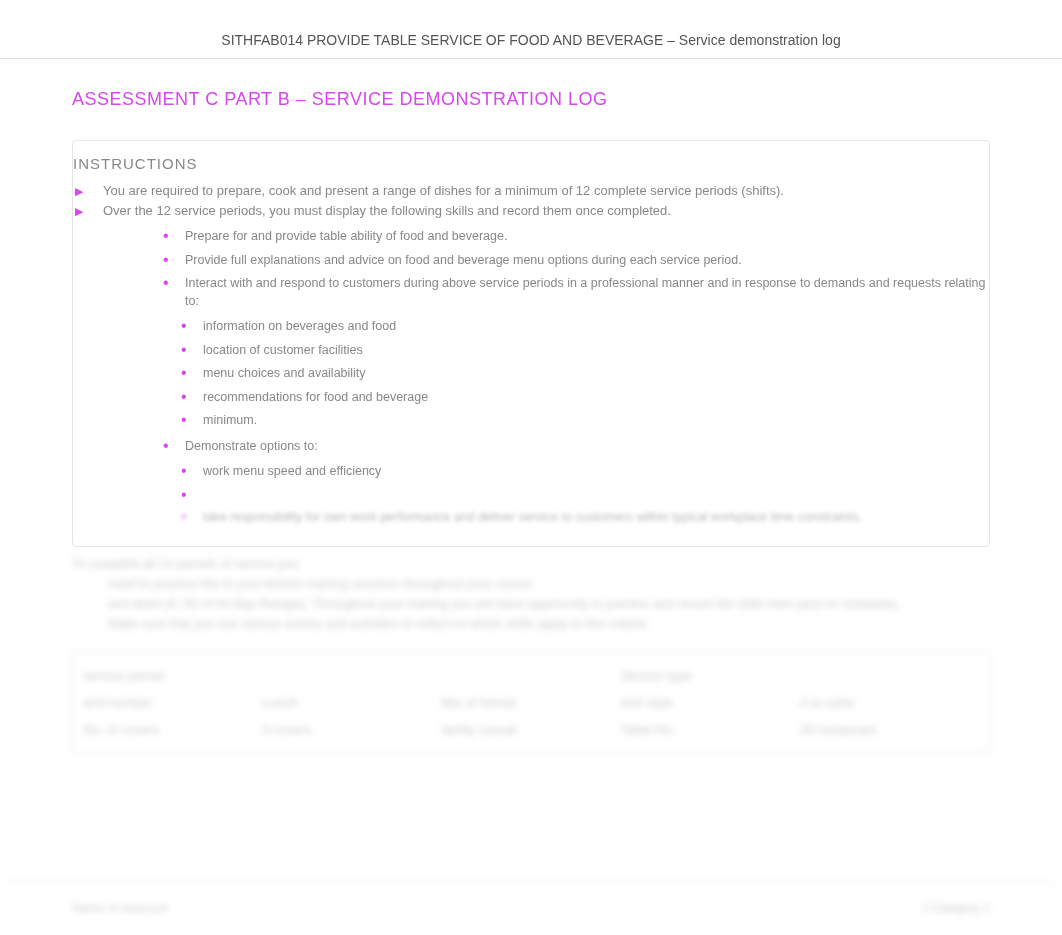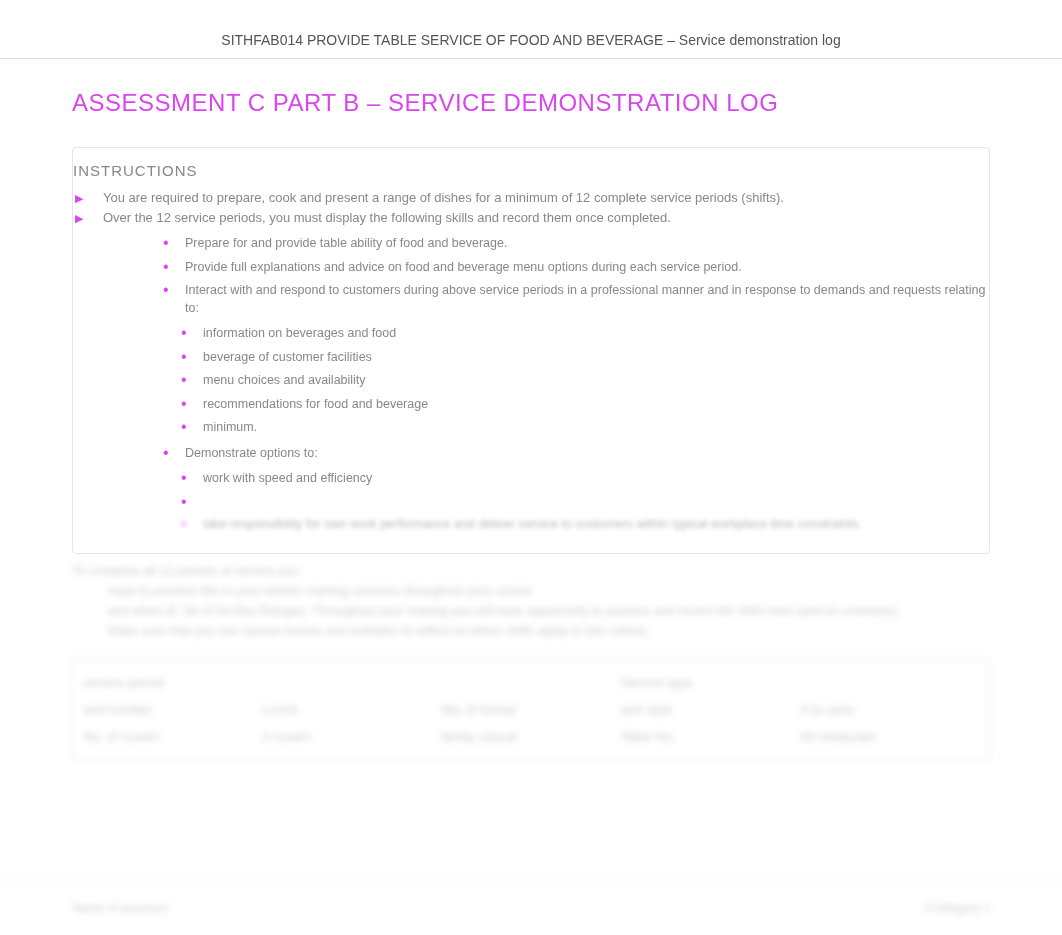--- a/index.html
+++ b/index.html
@@ -22,21 +22,21 @@
     }
     .divider {
       border-bottom: 1px solid #e0e0e0;
       margin-bottom: 30px;
     }
     .content {
       padding: 0 72px;
     }
     .title {
       color: #d946ef;
-      font-size: 24px;
+      font-size: 18px;
       font-weight: normal;
       letter-spacing: 0.5px;
       margin-bottom: 30px;
     }
     .instructions-box {
       border: 1px solid #e5e5e5;
       border-radius: 4px;
       padding: 14px 0;
       position: relative;
     }
@@ -183,21 +183,21 @@
       </li>
     </ul>
 
     <ul class="bullet-list level-2">
       <li class="bullet-item">
         <span class="bullet-dot">•</span>
         <span class="bullet-text">information on beverages and food</span>
       </li>
       <li class="bullet-item">
         <span class="bullet-dot">•</span>
-        <span class="bullet-text">beverage of customer facilities</span>
+        <span class="bullet-text">location of customer facilities</span>
       </li>
       <li class="bullet-item">
         <span class="bullet-dot">•</span>
         <span class="bullet-text">menu choices and availability</span>
       </li>
       <li class="bullet-item">
         <span class="bullet-dot">•</span>
         <span class="bullet-text">recommendations for food and beverage</span>
       </li>
       <li class="bullet-item">
@@ -209,21 +209,21 @@
     <ul class="bullet-list level-1">
       <li class="bullet-item">
         <span class="bullet-dot">•</span>
         <span class="bullet-text">Demonstrate options to:</span>
       </li>
     </ul>
 
     <ul class="bullet-list level-2">
       <li class="bullet-item">
         <span class="bullet-dot">•</span>
-        <span class="bullet-text">work with speed and efficiency</span>
+        <span class="bullet-text">work menu speed and efficiency</span>
       </li>
       <li class="bullet-item">
         <span class="bullet-dot">•</span>
       </li>
       <li class="bullet-item" style="filter: blur(2px); opacity: 0.6;">
         <span class="bullet-dot">•</span>
         <span class="bullet-text">take responsibility for own work performance and deliver service to customers within typical workplace time constraints.</span>
       </li>
     </ul>
   </div>

